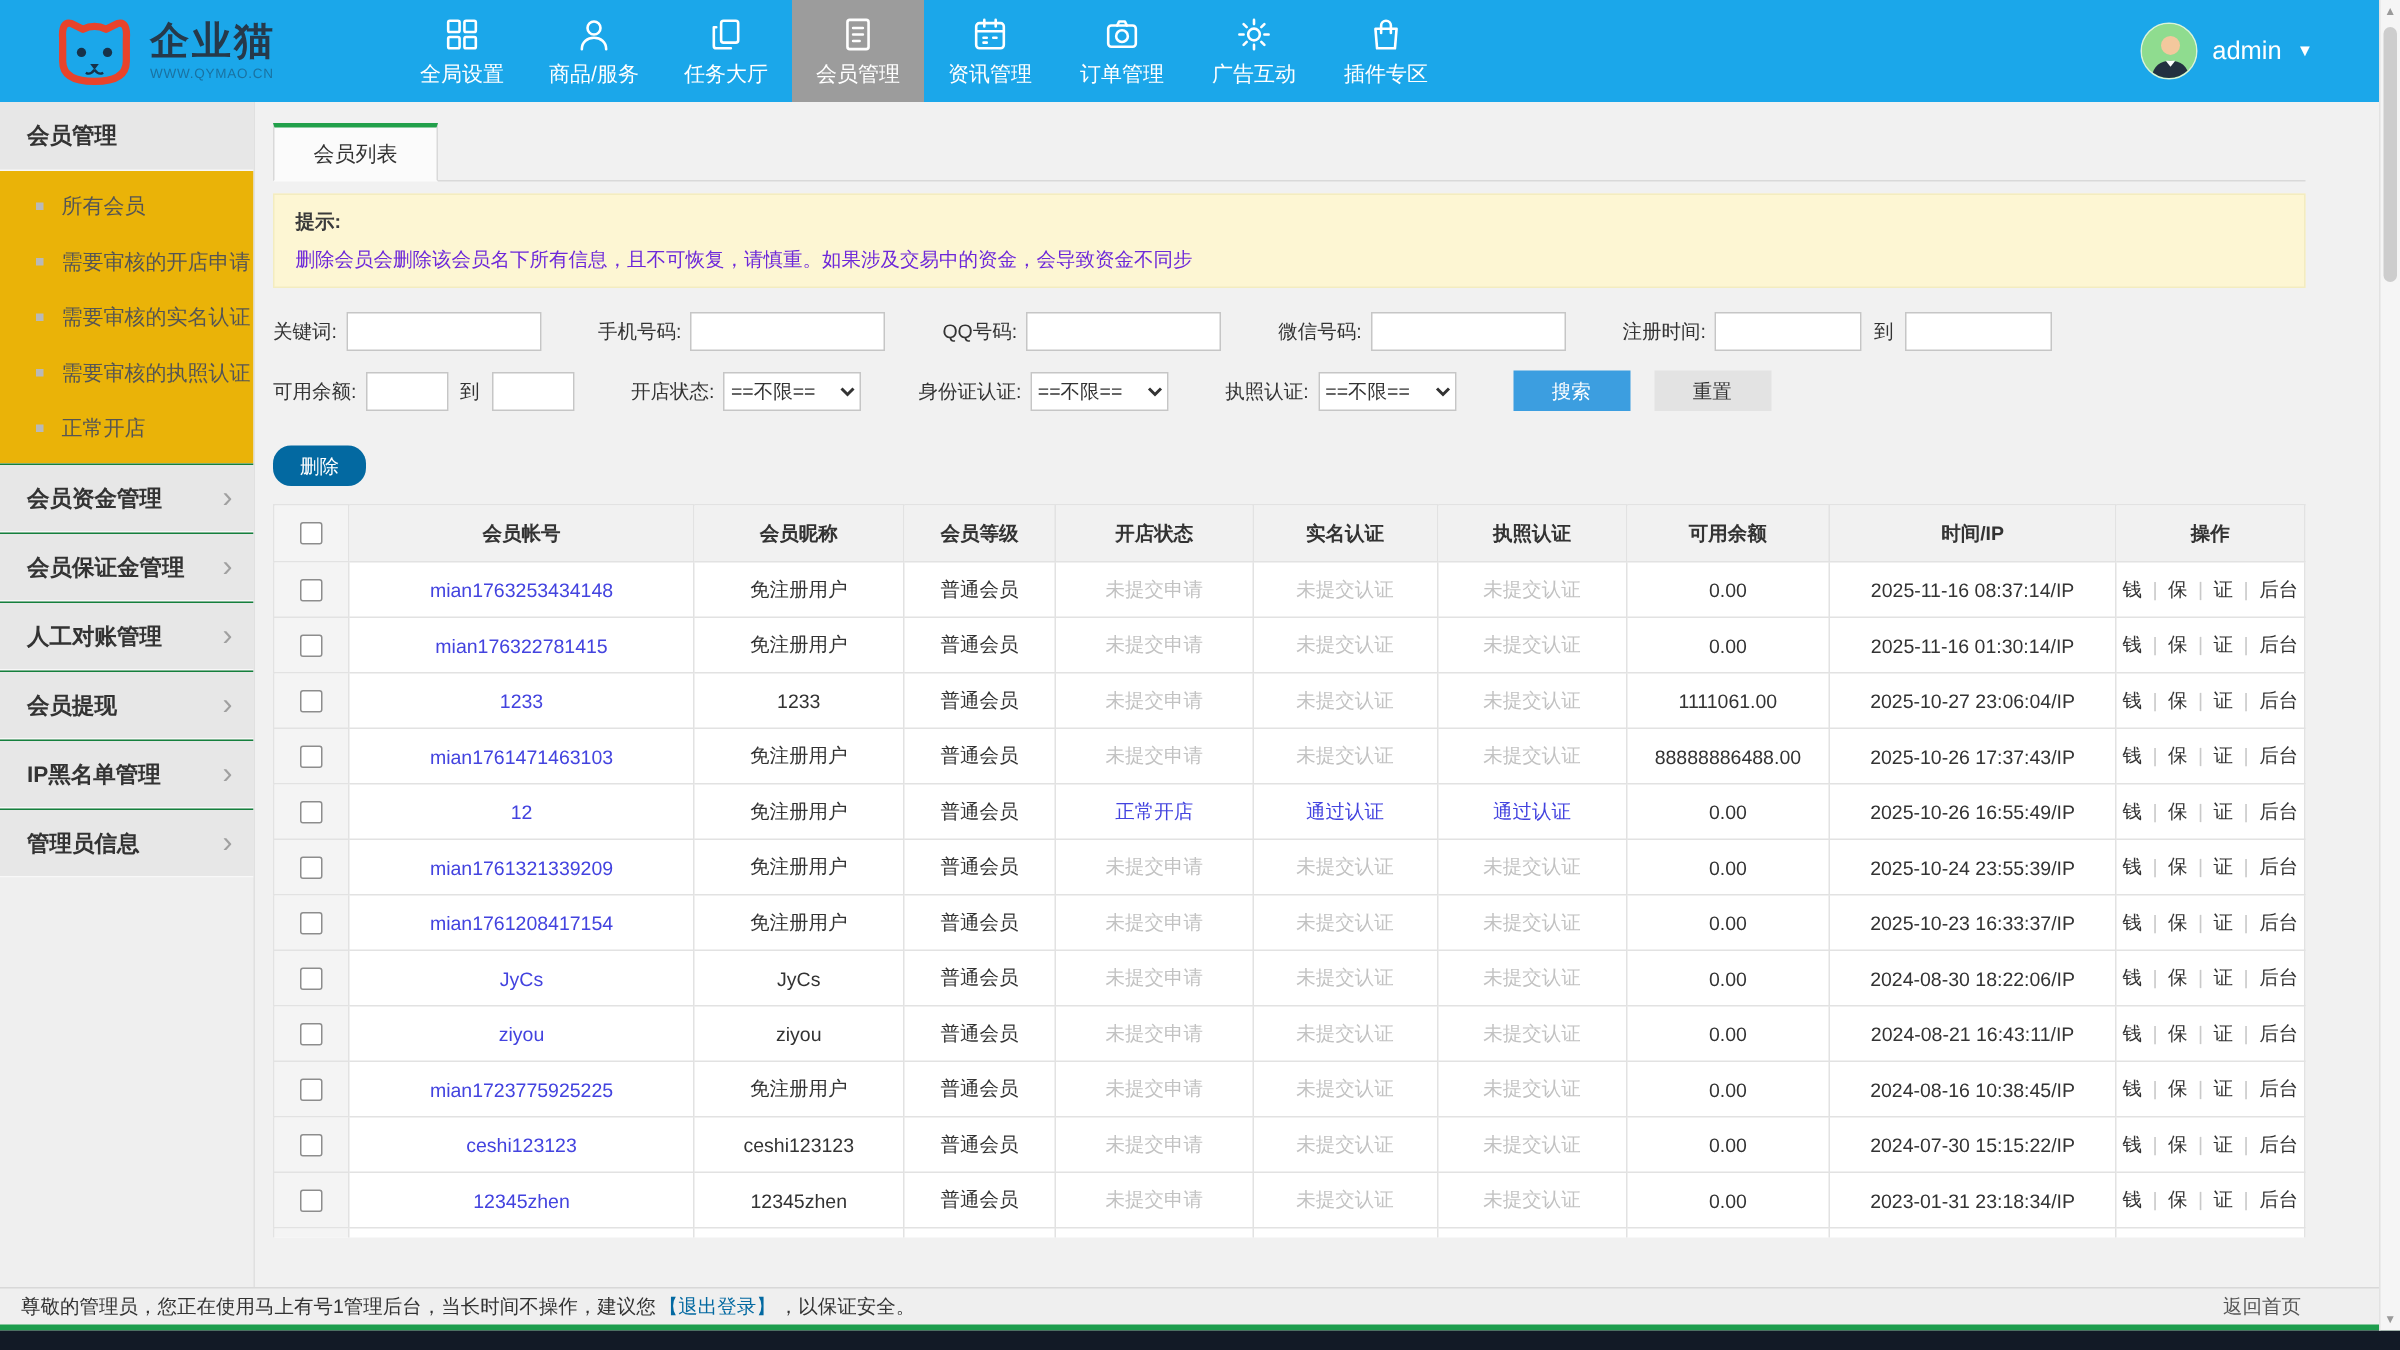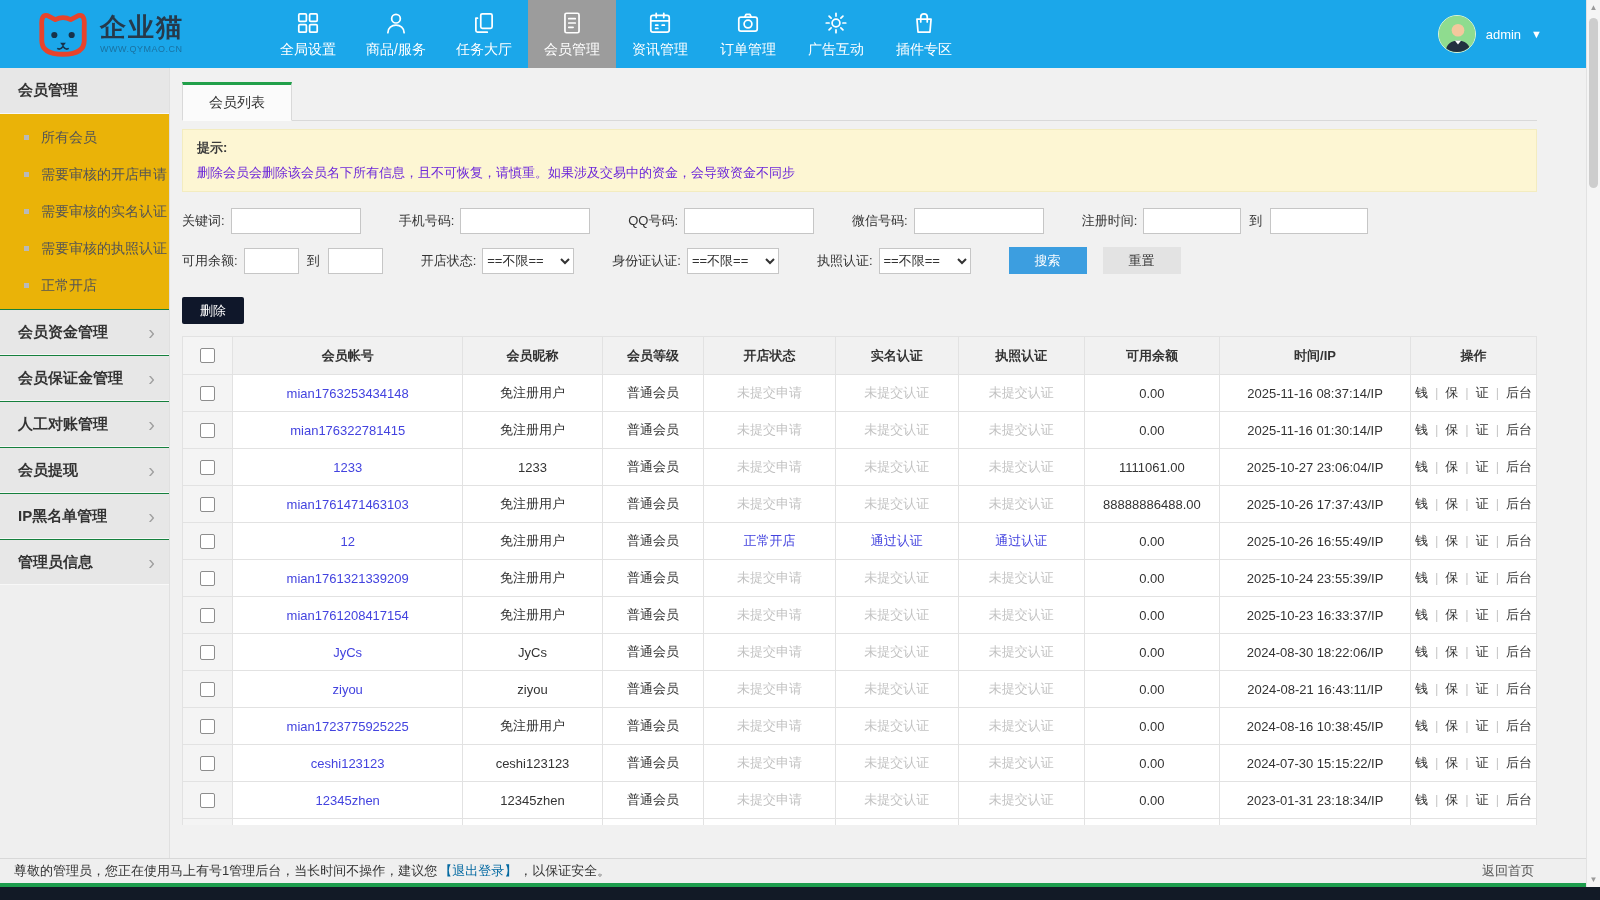--- a/index.html
+++ b/index.html
@@ -14,21 +14,21 @@
   .brand-text { margin-left:6px; line-height:1; }
   .brand-name { font-size:26px; font-weight:bold; color:#26394a; letter-spacing:2px; }
   .brand-url { font-size:9px; color:rgba(25,70,100,.55); margin-top:5px; letter-spacing:.5px; }
   .nav-menu { display:flex; margin-left:22px; }
   .nav-item { width:88px; display:flex; flex-direction:column; align-items:center; justify-content:center; gap:5px; cursor:pointer; color:#fff; }
   .nav-item.active { background:#9c9c9c; }
   .nav-icon { height:26px; display:flex; align-items:center; }
   .nav-label { font-size:14px; white-space:nowrap; }
   .nav-user { margin-left:auto; margin-right:58px; display:flex; align-items:center; gap:10px; cursor:pointer; }
   .avatar { width:38px; height:38px; border-radius:50%; background:#8fdc8f; overflow:hidden; border:1px solid #d9f3d9; }
-  .user-name { color:#fff; font-size:13px; }
+  .user-name { color:#fff; font-size:17px; }
   .user-caret { color:#fff; font-size:11px; }
 
   
   .middle { flex:1; display:flex; overflow:hidden; }
 
   
   .sidebar { width:170px; background:#efefef; border-right:1px solid #e0e0e0; flex-shrink:0; overflow:hidden; }
   .sb-head { height:46px; display:flex; align-items:center; padding:0 14px 0 18px; background:#e7e7e7; border-bottom:1px solid #f8f8f8; border-top:1px solid #15803d; cursor:pointer; }
   .sb-head:first-child { border-top:none; }
   .sb-label { font-size:15px; font-weight:bold; color:#333; }
@@ -53,21 +53,21 @@
   .f-group label { margin-right:6px; white-space:nowrap; }
   .f-input { width:130px; height:26px; border:1px solid #c6c6c6; background:#fff; padding:0 6px; font-size:13px; }
   .f-input.date { width:98px; }
   .f-input.small { width:55px; }
   .to { margin:0 8px; }
   select { height:26px; width:92px; border:1px solid #c6c6c6; background:#fff; font-size:13px; color:#333; }
   .btn { border:none; cursor:pointer; font-size:13px; }
   .btn-search { width:78px; height:27px; background:#3c9ee0; color:#fff; }
   .btn-reset { width:78px; height:27px; background:#e3e3e3; color:#333; margin-left:16px; }
   .toolbar { margin-top:23px; }
-  .btn-delete { width:62px; height:27px; background:#0f172a; color:#fff; border-radius:2px; }
+  .btn-delete { width:62px; height:27px; background:#0369a1; color:#fff; border-radius:12px; }
 
   
   .tblwrap { margin-top:12px; }
   table { width:100%; border-collapse:collapse; background:#fff; table-layout:fixed; }
   th,td { border:1px solid #e2e2e2; text-align:center; font-size:13px; color:#333; overflow:hidden; white-space:nowrap; }
   th { height:38px; background:#f1f1f1; font-weight:bold; }
   td { height:37px; }
   td.c-check, th.c-check { background:#f4f4f4; }
   input[type=checkbox] { appearance:none; -webkit-appearance:none; width:15px; height:15px; border:1px solid #8d8d8d; border-radius:2px; background:#fff; display:block; margin:0 auto; cursor:pointer; }
   a.lnk, td.lnk { color:#4343df; cursor:pointer; text-decoration:none; }

